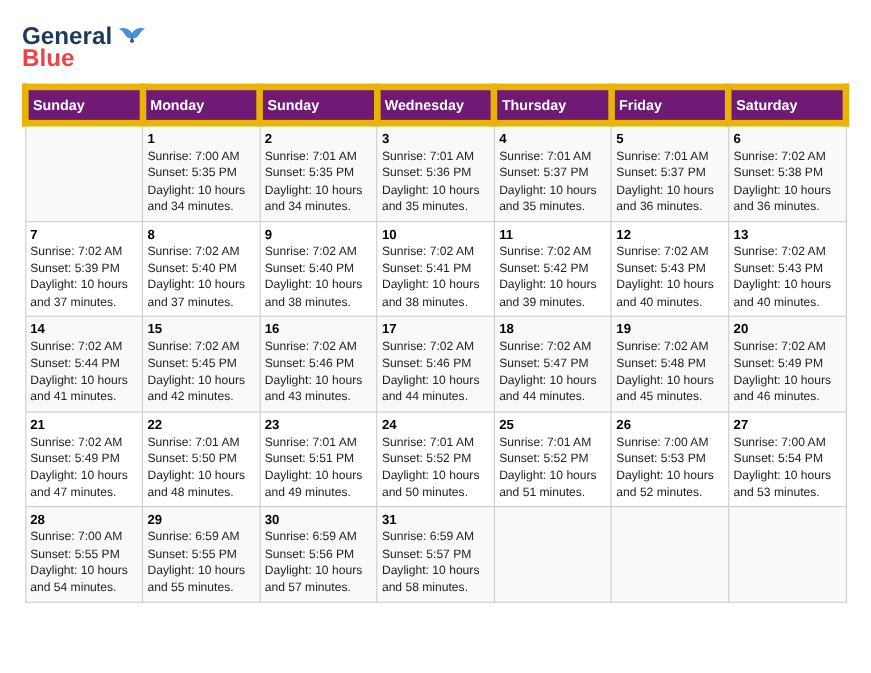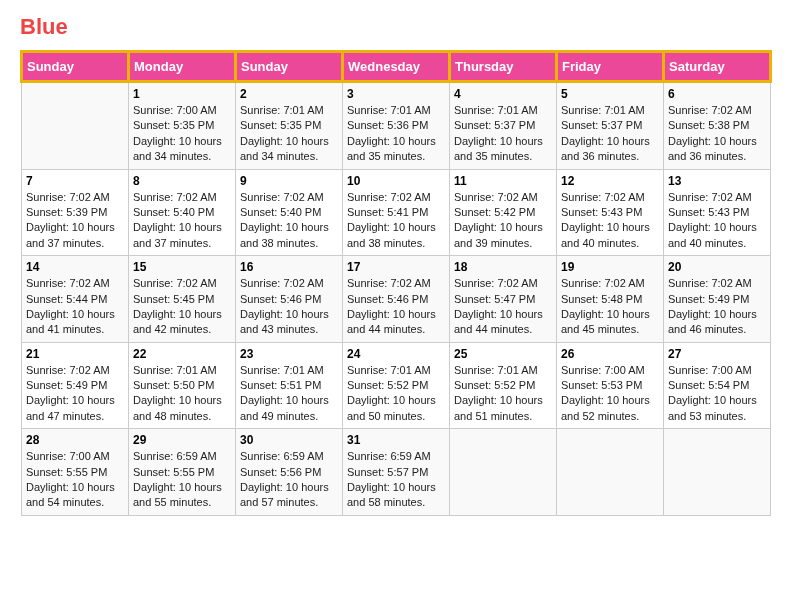--- a/index.html
+++ b/index.html
@@ -32,27 +32,27 @@
     .location {
       font-size: 16px;
       color: #444;
     }
     table {
       width: 100%;
       border-collapse: collapse;
       font-size: 11px;
     }
     thead tr th {
-      background-color: #ec4899;
+      background-color: #701a75;
       color: #fff;
       padding: 6px 4px;
       text-align: left;
       font-size: 13px;
       font-weight: bold;
-      border: 3px solid #eab308;
+      border: 6px solid #eab308;
     }
     tbody tr td {
       border: 1px solid #ccc;
       padding: 4px;
       vertical-align: top;
       width: 14.28%;
       min-height: 70px;
     }
     tbody tr:nth-child(odd) td {
       background-color: #f9f9f9;
@@ -88,20 +88,27 @@
     }
     .bird-svg {
       margin-left: 2px;
     }
   </style>
 </head>
 <body>
 
 <div class="header">
   <div class="logo">
+    <div class="logo-wrapper">
+      <span class="logo-g">General</span>
+      <svg class="bird-svg" width="28" height="22" viewBox="0 0 28 22">
+        <path d="M14 8 Q18 2 26 4 Q22 6 20 10 Q18 14 14 12 Q10 14 8 10 Q6 6 2 4 Q10 2 14 8Z" fill="#4a90d9"></path>
+        <path d="M14 8 Q14 12 16 16 Q14 18 12 16 Q14 12 14 8Z" fill="#2a6099"></path>
+      </svg>
+    </div>
     <span class="logo-b" style="font-size:22px;font-weight:bold;color:#ef4444;margin-top:-6px;">Blue</span>
   </div>
 </div>
 
 <table>
   <thead>
     <tr>
     <th>Sunday</th>
         <th>Monday</th>
         <th>Sunday</th>

